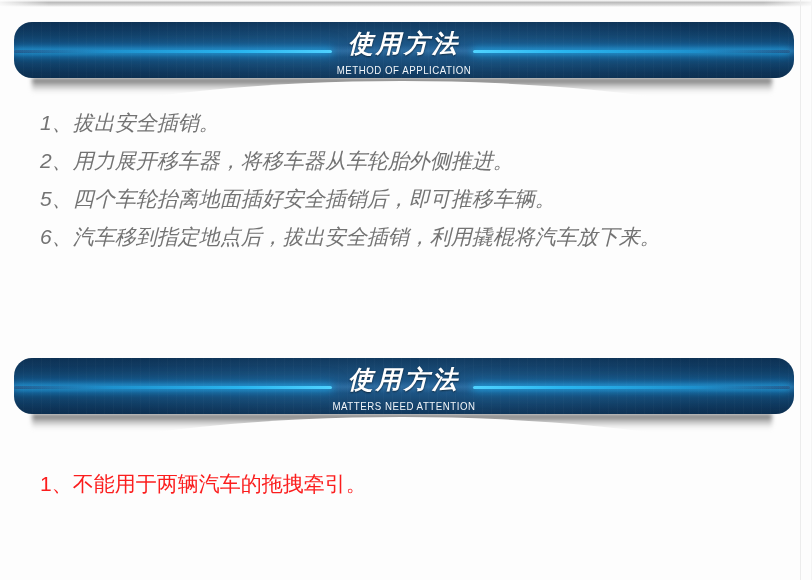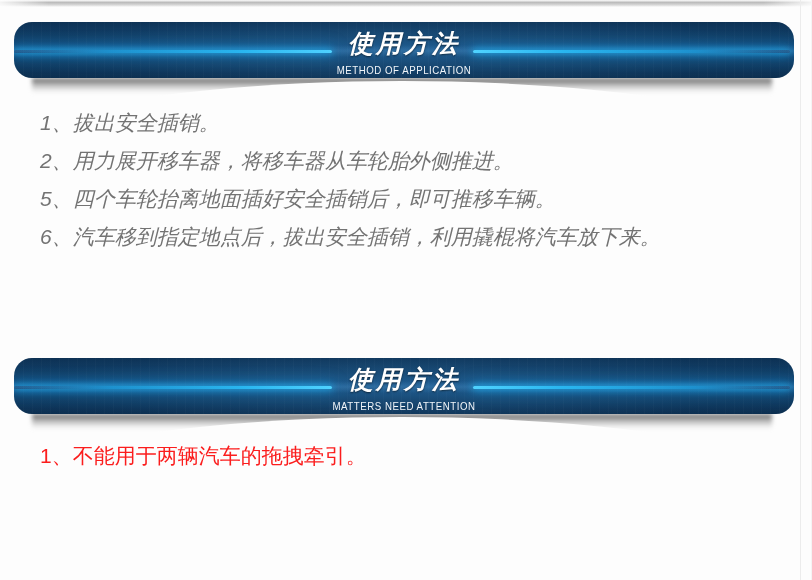--- a/index.html
+++ b/index.html
@@ -186,21 +186,21 @@
   .list.black { top: 104px; }
   .list.red   { top: 437px; }
 
   .item {
     font-family: "Liberation Sans", "DejaVu Sans", sans-serif;
     font-size: 21px;
     line-height: 38px;
     white-space: nowrap;
   }
   .list.black .item { color: #737373; font-style: italic; }
-  .list.red .item   { color: #fb1d1d; }
+  .list.red .item   { color: #fb1d1d; margin-top: 28px; }
 </style>
 </head>
 <body>
 
 <div class="top-strip"></div>
 <div class="edge-rule r1"></div>
 <div class="edge-rule r2"></div>
 
 <div class="banner-wrap b1">
   <div class="banner">

